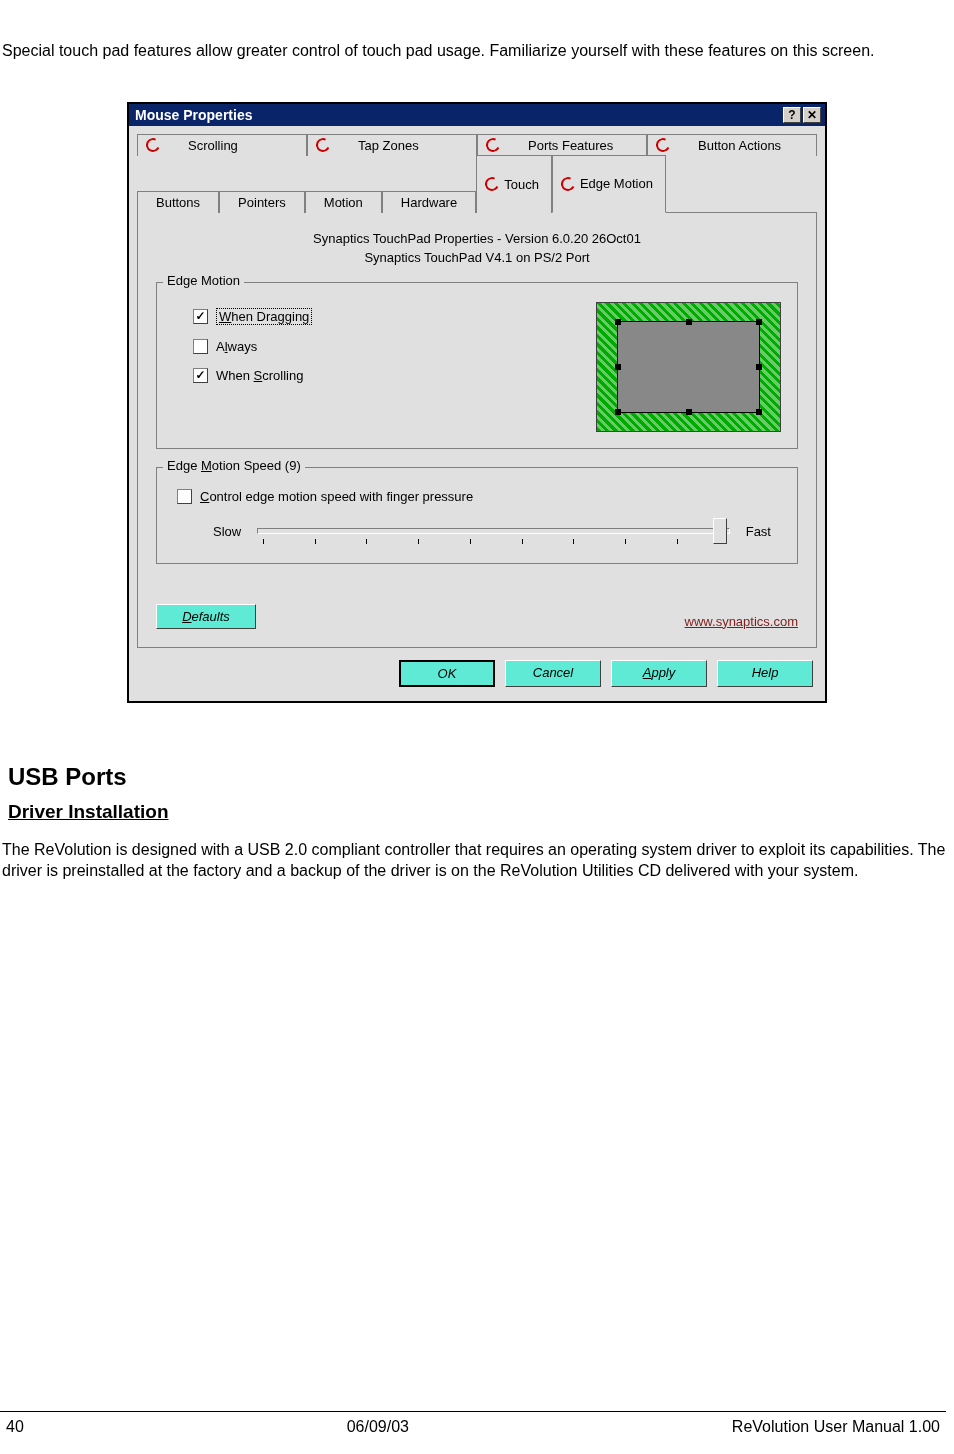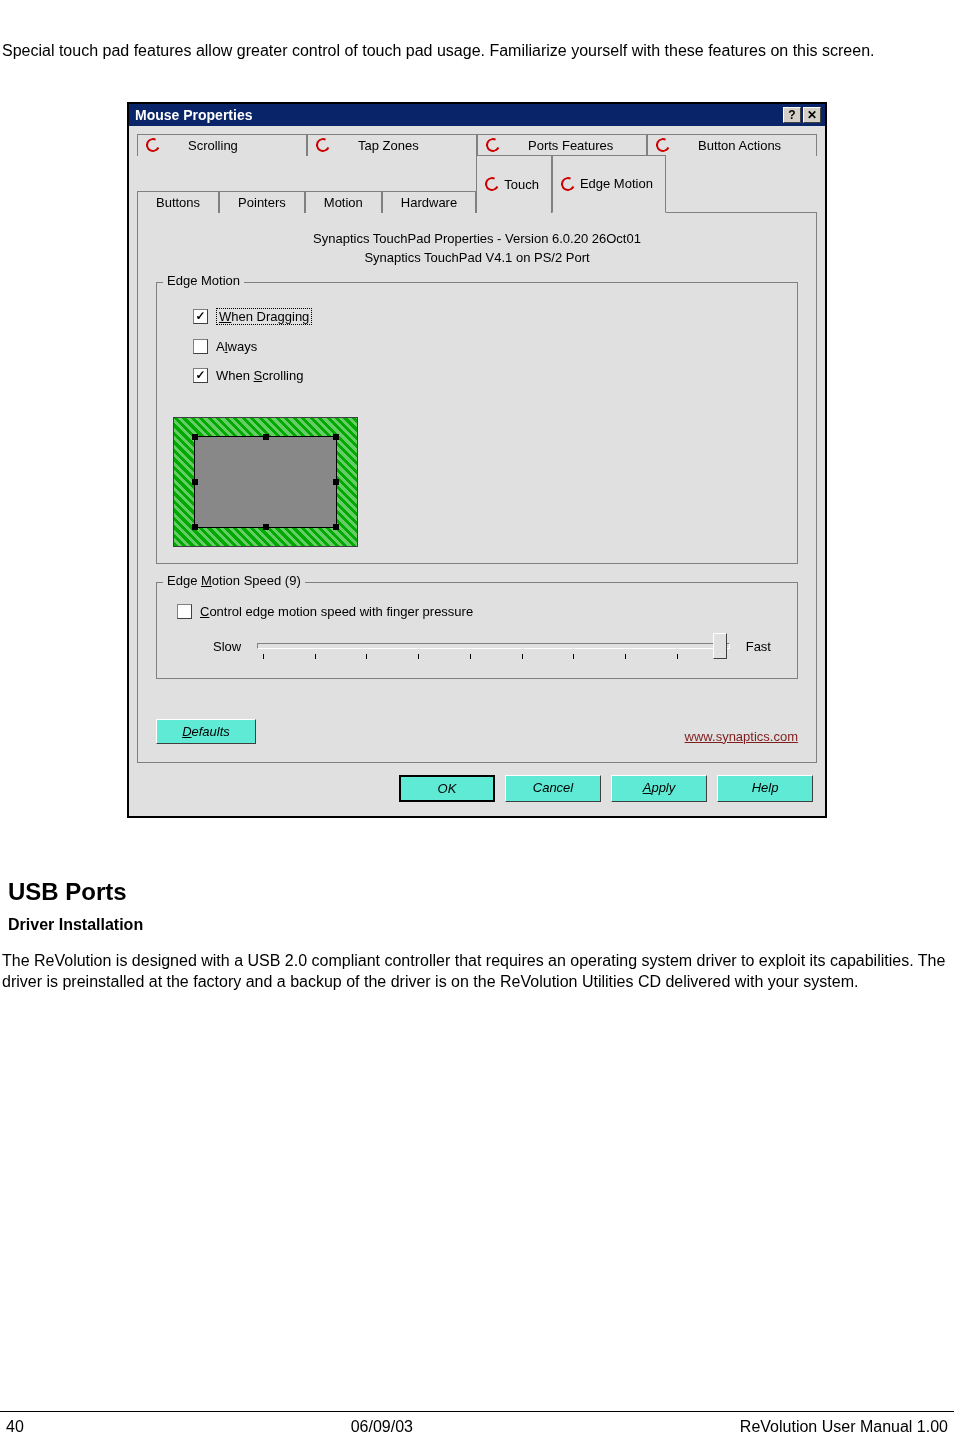--- a/index.html
+++ b/index.html
@@ -96,21 +96,21 @@
   .group::before {
     content:"";
     position:absolute; top:0; left:0; right:0;
     border-top:1px solid #808080;
   }
   .group-label {
     position:absolute; top:-9px; left:6px;
     background:#e0e0e0; padding: 0 4px;
     font-size: 13px;
   }
-  .edge-row { display:flex; gap: 20px; flex-direction: column; }
+  .edge-row { display:flex; gap: 20px; }
   .checks { flex: 1; padding-left: 20px; }
   .check-line { display:flex; align-items:center; gap:8px; margin: 6px 0 14px 0; }
   .cbox {
     width: 15px; height: 15px;
     border: 1px solid #404040;
     background:#fff;
     border-top-color:#808080; border-left-color:#808080;
     display:flex; align-items:center; justify-content:center;
     font-size: 12px;
   }
@@ -158,24 +158,24 @@
     font-style:italic;
   }
   .link { color:#7f1d1d; text-decoration:underline; }
   .dialog-buttons {
     display:flex; justify-content:flex-end; gap: 10px;
     padding: 12px 4px 2px 4px;
   }
   .dialog-buttons .btn { min-width: 96px; }
   .dialog-buttons .btn.default { border: 2px solid #000; }
   h2.usb { font-size: 24px; margin: 0 0 10px 8px; }
-  h3.driver { font-size: 16px; margin: 0 0 16px 8px; font-weight: bold; }
+  h3.driver { font-size: 19px; margin: 0 0 16px 8px; font-weight: bold; text-decoration: underline; }
   .body-para { margin: 0 6px 0 2px; line-height: 1.35; }
   .page-footer {
-    position:absolute; bottom: 18px; left:0; right:0;
+    position:absolute; bottom: 18px; left:0; right:8px;
     border-top: 1px solid #000;
     padding: 6px 6px 0 6px;
     display:flex; justify-content:space-between;
     font-size: 16px;
   }
   .u { text-decoration: underline; }
 </style>
 </head>
 <body>
 

